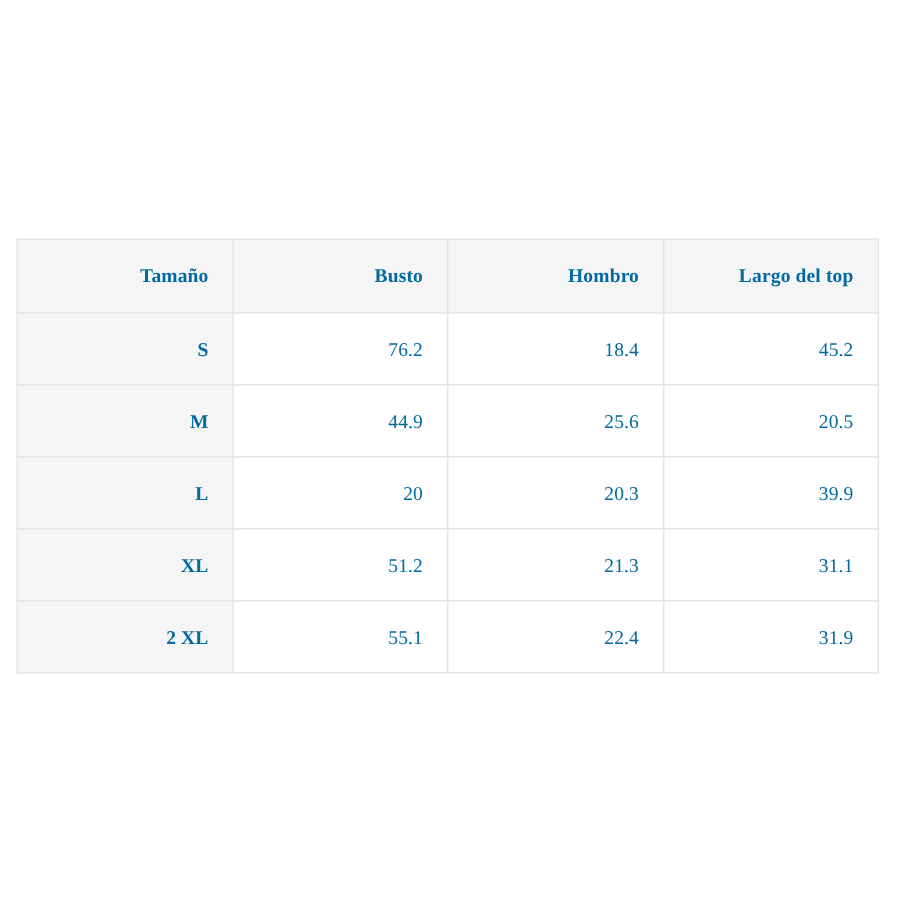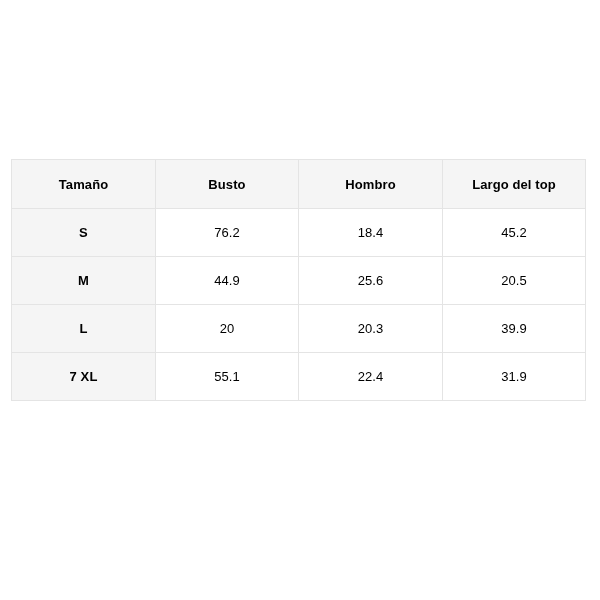--- a/index.html
+++ b/index.html
@@ -32,25 +32,26 @@
 
   table.size-table col.c-size  { width: 144px; }
   table.size-table col.c-bust  { width: 143px; }
   table.size-table col.c-shld  { width: 144px; }
   table.size-table col.c-len   { width: 143px; }
 
   table.size-table th,
   table.size-table td {
     border: 1px solid #e4e4e4;
     padding: 0 16px;
-    text-align: center;
+    text-align: right;
     vertical-align: middle;
     font-size: 13px;
-    color: #000000;
+    color: #0369a1;
     letter-spacing: 0.1px;
+    font-family: Liberation Serif, serif;
   }
 
   table.size-table thead th {
     height: 48px;
     background: #f5f5f5;
     font-weight: bold;
   }
 
   table.size-table tbody tr {
     height: 48px;
@@ -98,20 +99,26 @@
         <td>25.6</td>
         <td>20.5</td>
       </tr>
       <tr>
         <td class="size-cell">L</td>
         <td>20</td>
         <td>20.3</td>
         <td>39.9</td>
       </tr>
       <tr>
-        <td class="size-cell">7 XL</td>
+        <td class="size-cell">XL</td>
+        <td>51.2</td>
+        <td>21.3</td>
+        <td>31.1</td>
+      </tr>
+      <tr>
+        <td class="size-cell">2 XL</td>
         <td>55.1</td>
         <td>22.4</td>
         <td>31.9</td>
       </tr>
     </tbody>
   </table>
 </div>
 
 </body></html>

